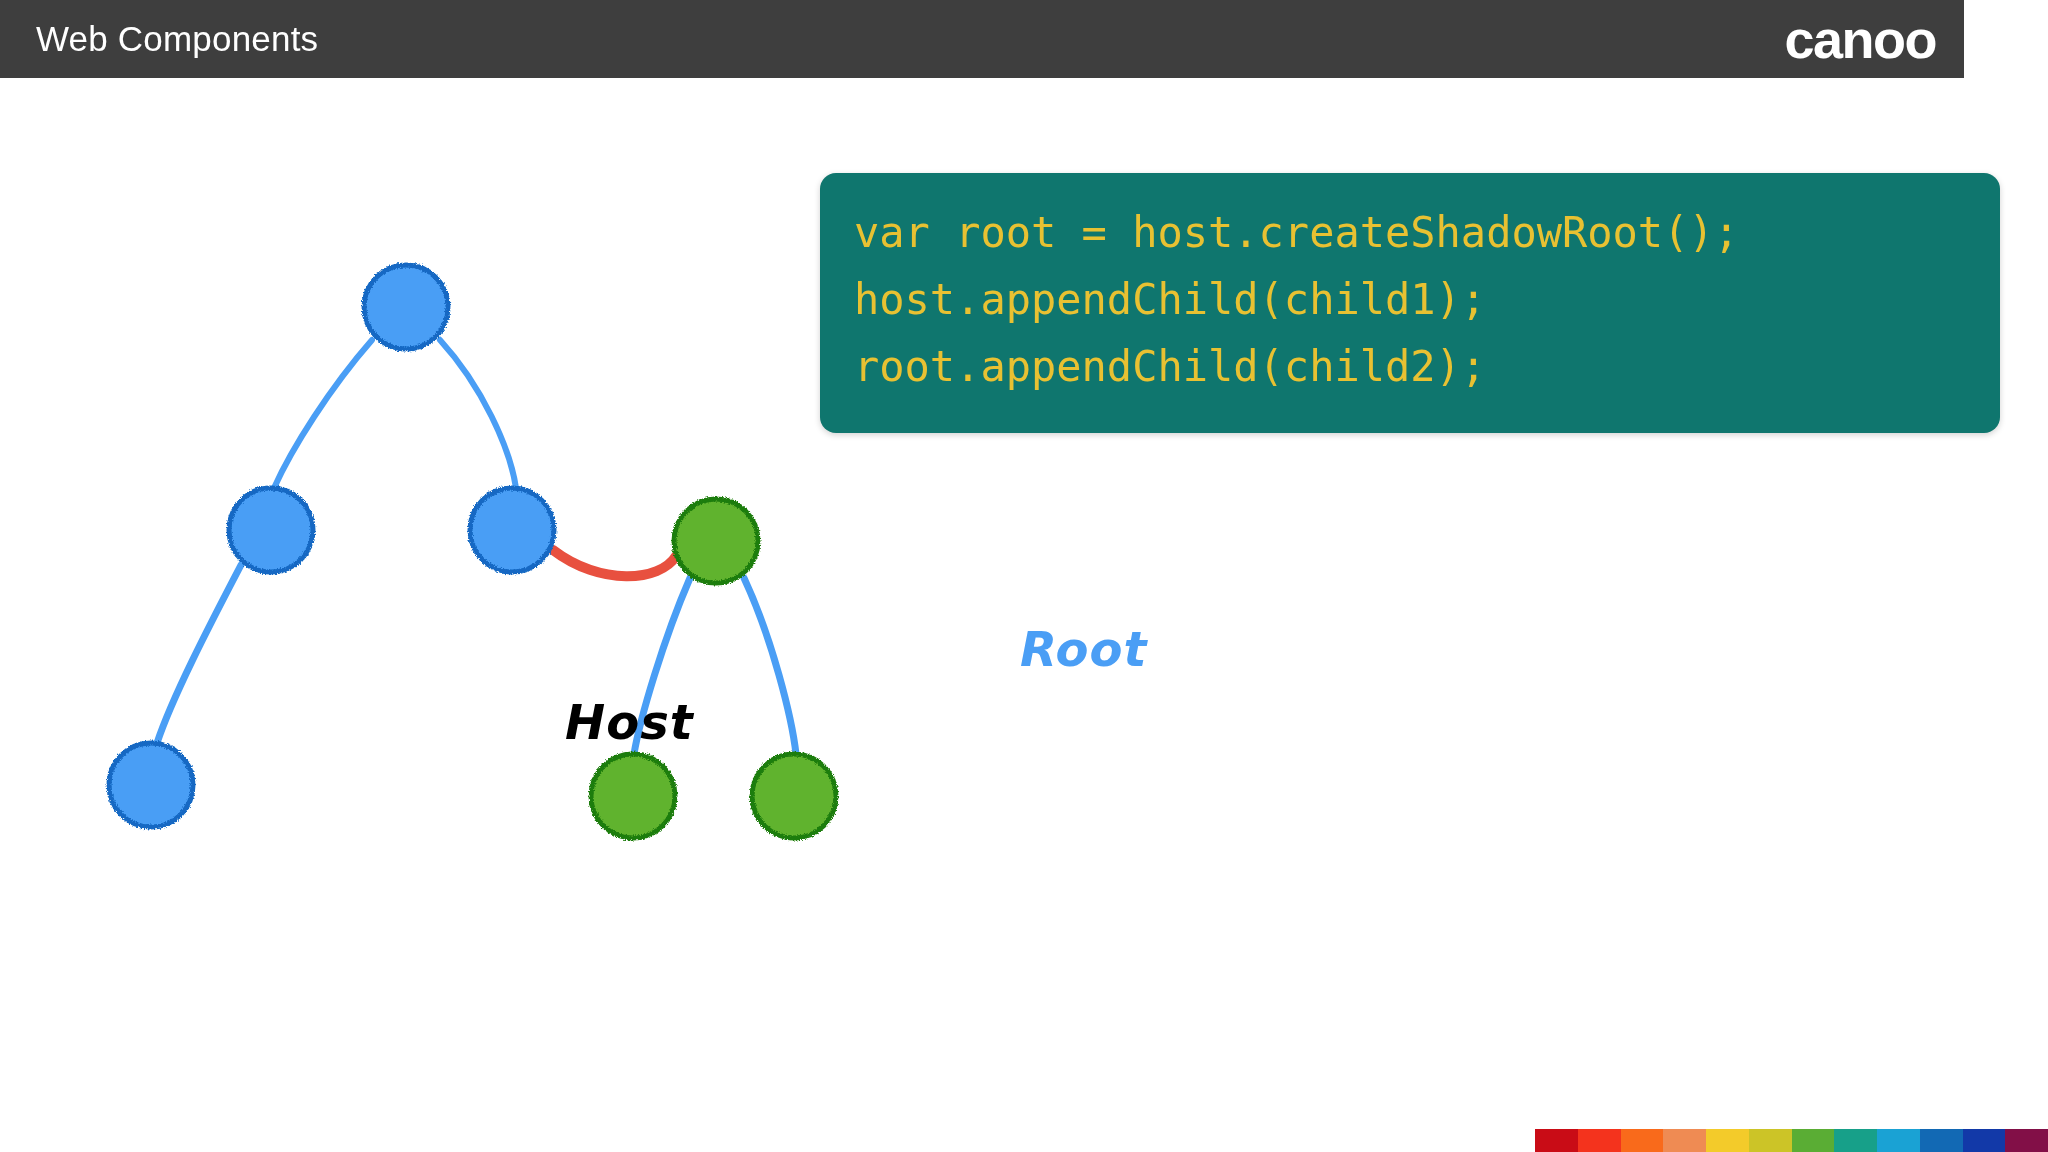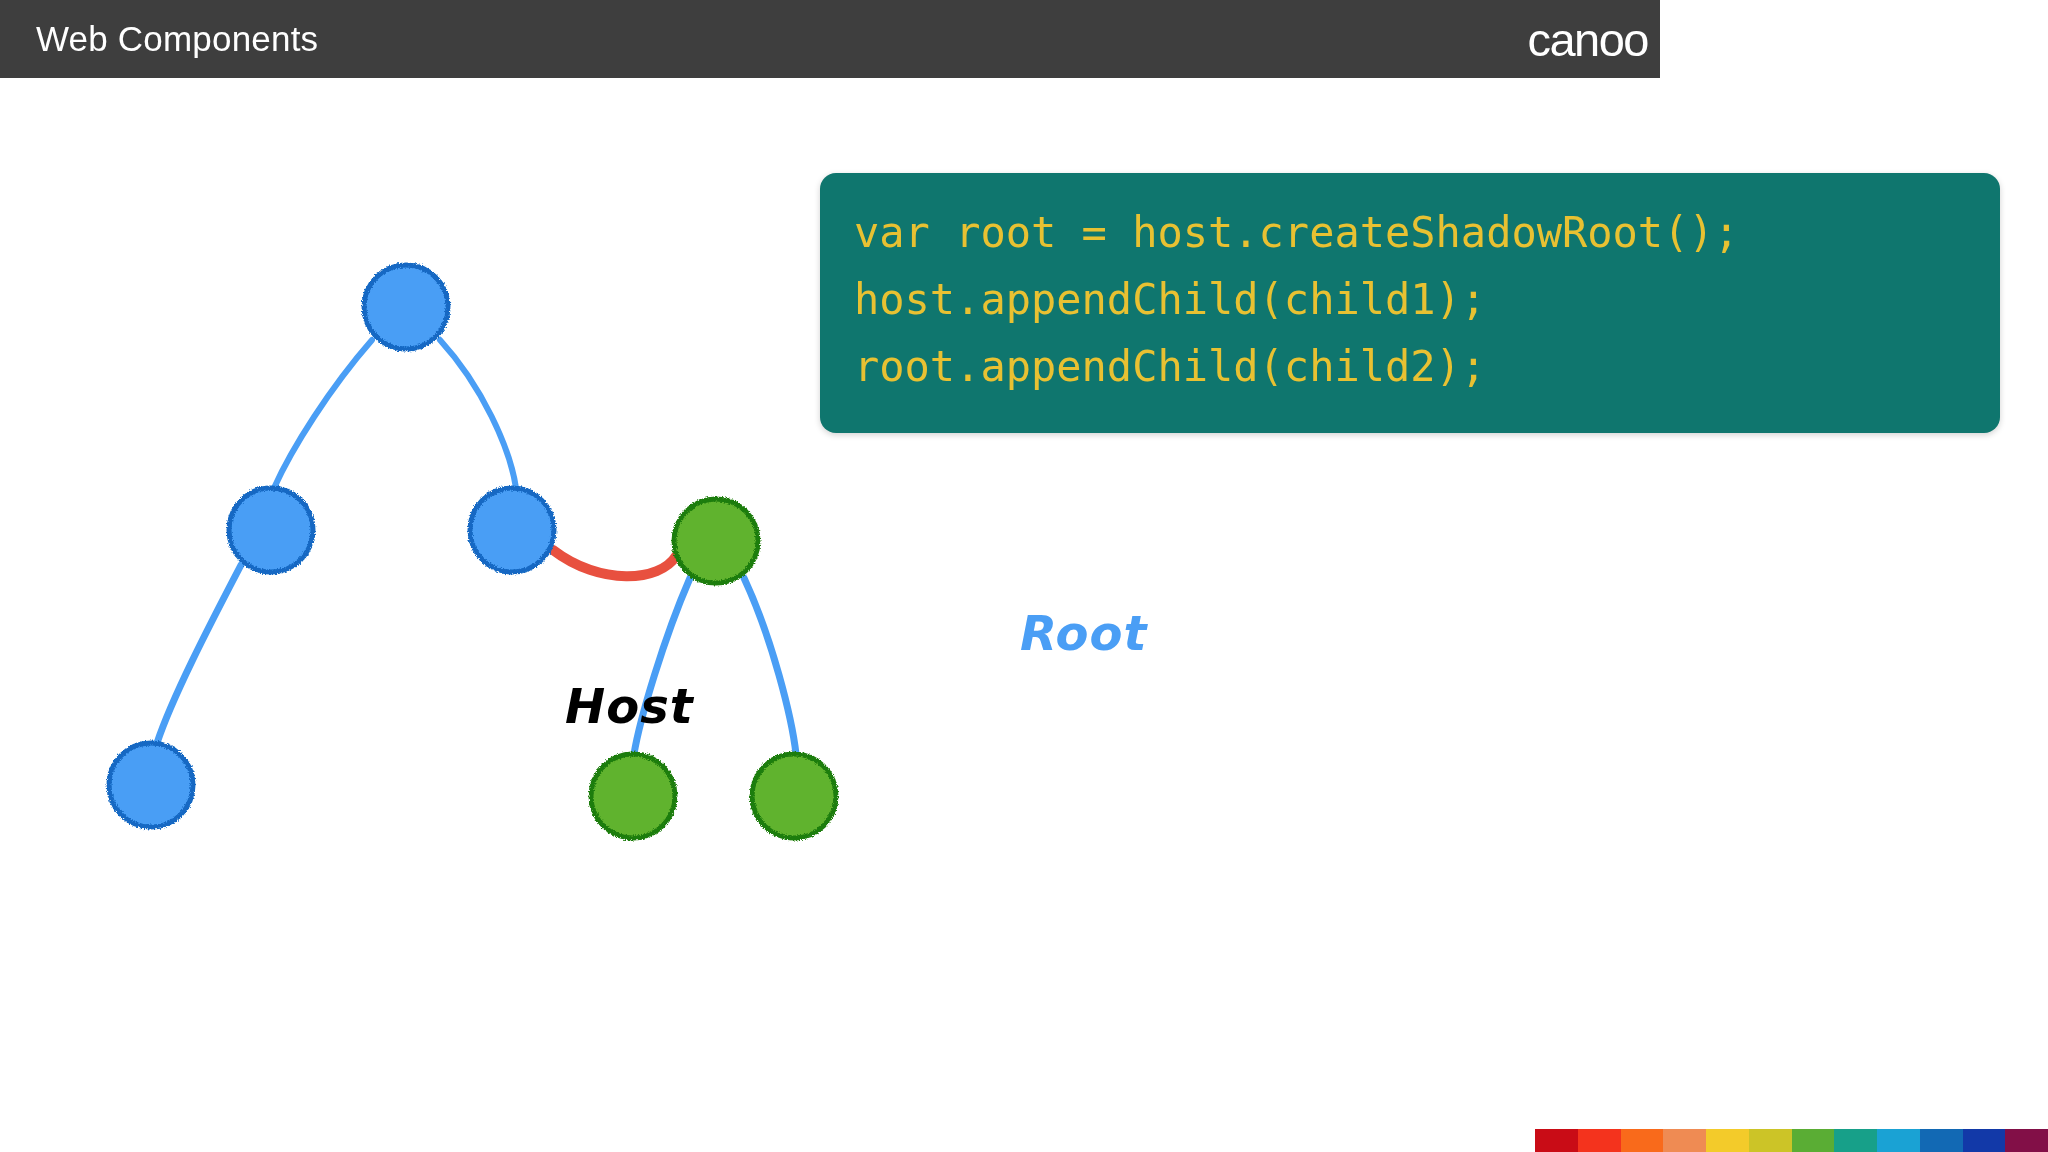--- a/index.html
+++ b/index.html
@@ -12,44 +12,44 @@
     height: 1152px;
     overflow: hidden;
     font-family: "Liberation Sans", sans-serif;
     position: relative;
   }
 
   
   #header-bar {
     position: absolute;
     left: 0; top: 0;
-    width: 1660px;
+    width: 1964px;
     height: 78px;
     background: #3e3e3e;
   }
   #header-title {
     position: absolute;
     left: 36px;
     top: 50%;
     transform: translateY(-50%);
     color: #ffffff;
     font-size: 35px;
     font-weight: 400;
     letter-spacing: 0.2px;
     white-space: nowrap;
     font-family: "Liberation Sans", sans-serif;
   }
   #brand-logo {
     position: absolute;
-    right: 12px;
+    right: 28px;
     top: 50%;
     transform: translateY(-50%);
     color: #ffffff;
-    font-size: 47px;
-    font-weight: 400;
+    font-size: 54px;
+    font-weight: 700;
     letter-spacing: -1.5px;
     white-space: nowrap;
     font-family: "Liberation Sans", sans-serif;
   }
 
   
   #slide-canvas {
     position: absolute;
     left: 0; top: 78px;
     width: 2048px;
@@ -90,20 +90,21 @@
   
   .hand-label {
     position: absolute;
     color: #4a9ef5;
     font-family: "DejaVu Sans", sans-serif;
     font-size: 48px;
     font-weight: 700;
     font-style: italic;
     letter-spacing: 1px;
     white-space: nowrap;
+    margin-top: 16px;
   }
   #label-host { left: 565px; top: 600px; }
   #label-root { left: 1020px; top: 527px; }
 
   
   #color-strip {
     position: absolute;
     left: 1535px;
     top: 1129px;
     width: 513px;

